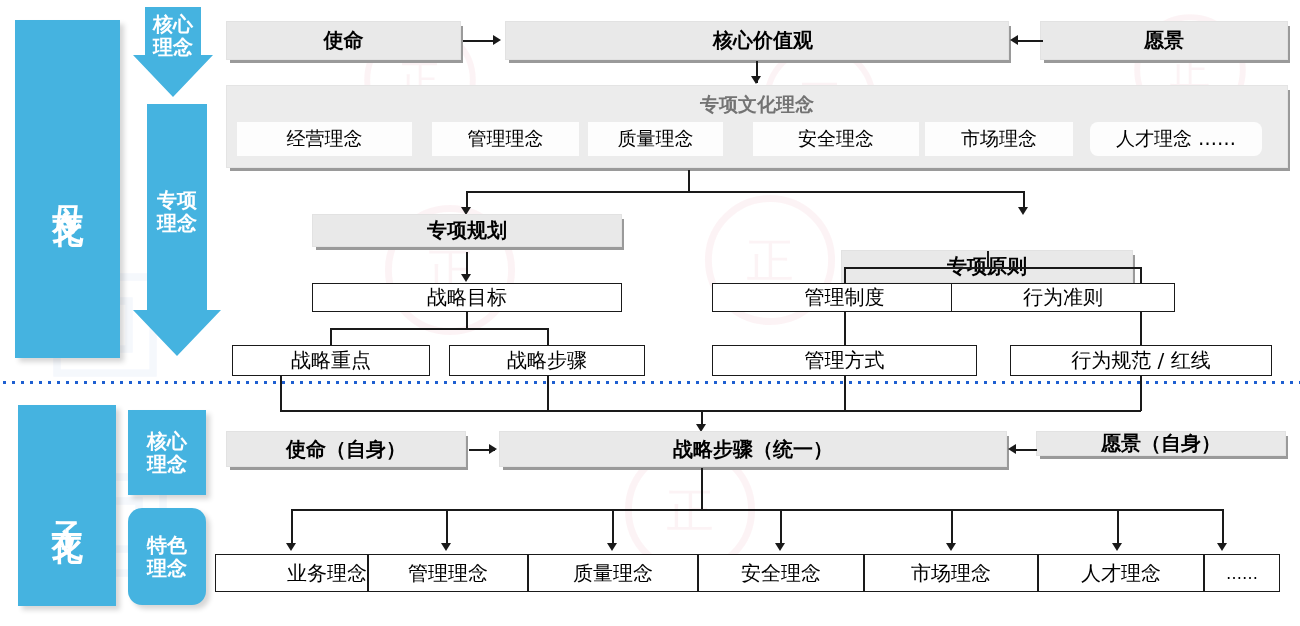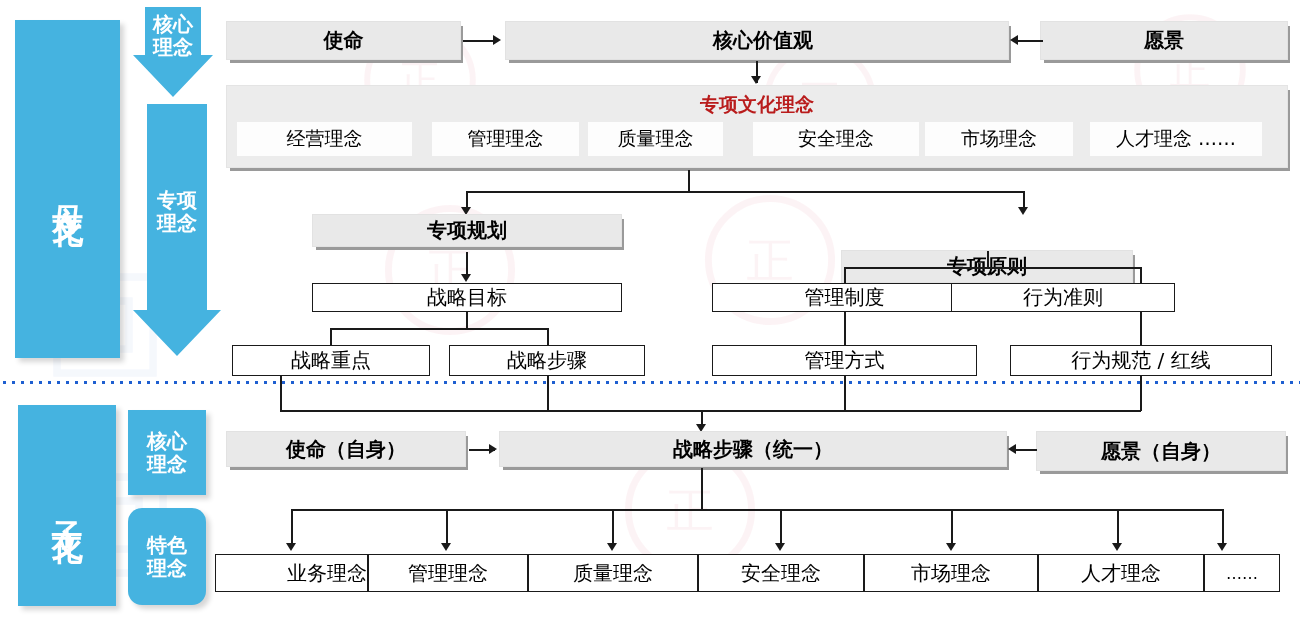--- a/index.html
+++ b/index.html
@@ -22,21 +22,21 @@
 
   
   .gbox{position:absolute;background:#e9e9e9;border:1px solid #e2e2e2;
         box-sizing:border-box;display:flex;align-items:center;justify-content:center;
         color:#000;font-weight:bold;box-shadow:3px 4px 0 -1px #9a9a9a;}
 
   
   .panel{position:absolute;background:#ececec;border:1px solid #e4e4e4;
          box-sizing:border-box;box-shadow:3px 4px 0 -1px #9a9a9a;}
   .panel .ptitle{position:absolute;left:0;right:0;top:6px;text-align:center;
-         font-weight:bold;color:#b91c1c;}
+         font-weight:bold;color:#737373;}
   .wbox{position:absolute;background:#fdfdfd;display:flex;align-items:center;
         justify-content:center;color:#000;box-sizing:border-box;}
 
   
   .obox{position:absolute;background:#ffffff;border:1.6px solid #1a1a1a;
         box-sizing:border-box;display:flex;align-items:center;justify-content:center;
         color:#000;}
 
   
   .ln{position:absolute;background:#1a1a1a;}
@@ -148,21 +148,21 @@
     </div>
   <div class="wbox" style="left:588px;top:122px;width:135px;height:34px;font-size:19px;">
     <span>质量理念</span>
     </div>
   <div class="wbox" style="left:753px;top:122px;width:166px;height:34px;font-size:19px;">
     <span>安全理念</span>
     </div>
   <div class="wbox" style="left:925px;top:122px;width:148px;height:34px;font-size:19px;">
     <span>市场理念</span>
     </div>
-  <div class="wbox" style="left:1090px;top:122px;width:172px;height:34px;font-size:19px;">
+  <div class="wbox" style="left:1090px;top:122px;width:172px;height:34px;font-size:19px;border-radius:8px;">
     <span>人才理念  ……</span>
     </div>
 
   <div class="ln lnv" style="left:688px;top:170px;height:22px;"></div>
   <div class="ln lnh" style="left:466px;top:191px;width:558px;"></div>
   <div class="ln lnv" style="left:466px;top:191px;height:19px;"></div>
   <div class="tri tri-d" style="left:461px;top:207px;"></div>
   <div class="ln lnv" style="left:1023px;top:191px;height:19px;"></div>
   <div class="tri tri-d" style="left:1018px;top:207px;"></div>
 
@@ -241,21 +241,21 @@
       <span>理念</span>
     </span>
   </div>
 
   <div class="gbox" style="left:226px;top:431px;width:240px;height:36px;font-size:20px;">
     <span>使命（自身）</span>
   </div>
   <div class="gbox" style="left:499px;top:431px;width:508px;height:36px;font-size:20px;">
     <span>战略步骤（统一）</span>
   </div>
-  <div class="gbox" style="left:1036px;top:431px;width:250px;height:40px;font-size:20px;">
+  <div class="gbox" style="left:1036px;top:431px;width:250px;height:25px;font-size:20px;">
     <span>愿景（自身）</span>
   </div>
 
   <div class="ln lnh" style="left:469px;top:449px;width:26px;"></div>
   <div class="tri tri-r" style="left:489px;top:444px;"></div>
   <div class="ln lnh" style="left:1011px;top:449px;width:26px;"></div>
   <div class="tri tri-l" style="left:1008px;top:444px;"></div>
 
   <div class="ln lnv" style="left:701px;top:468px;height:42px;"></div>
   <div class="ln lnh" style="left:291px;top:509px;width:932px;"></div>

